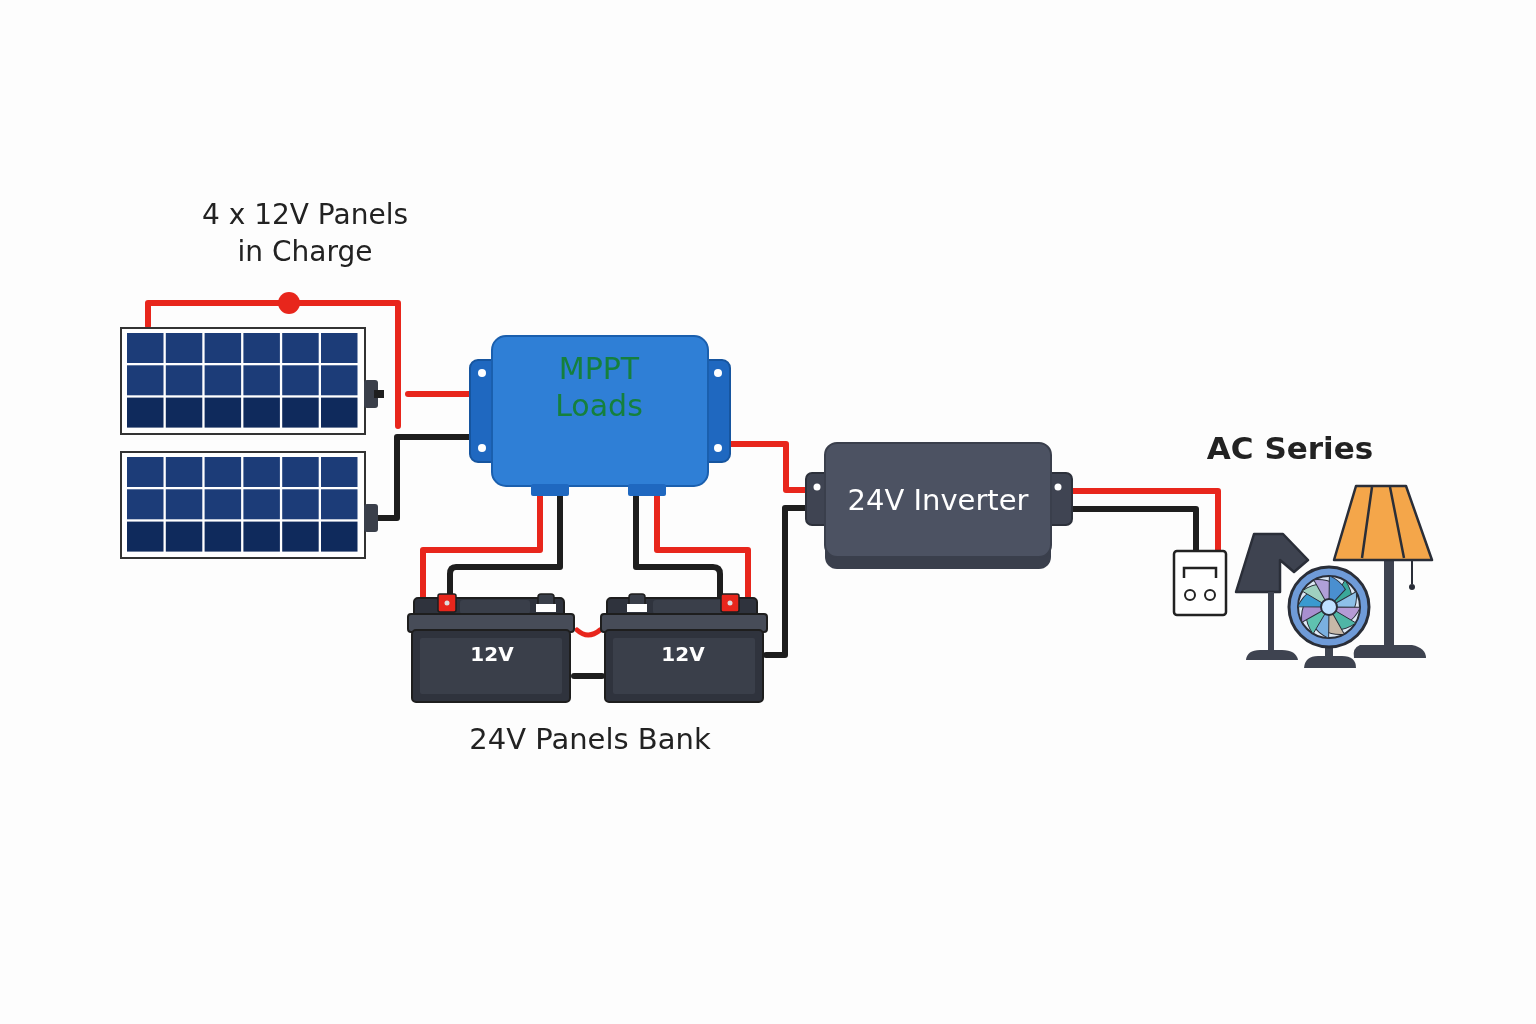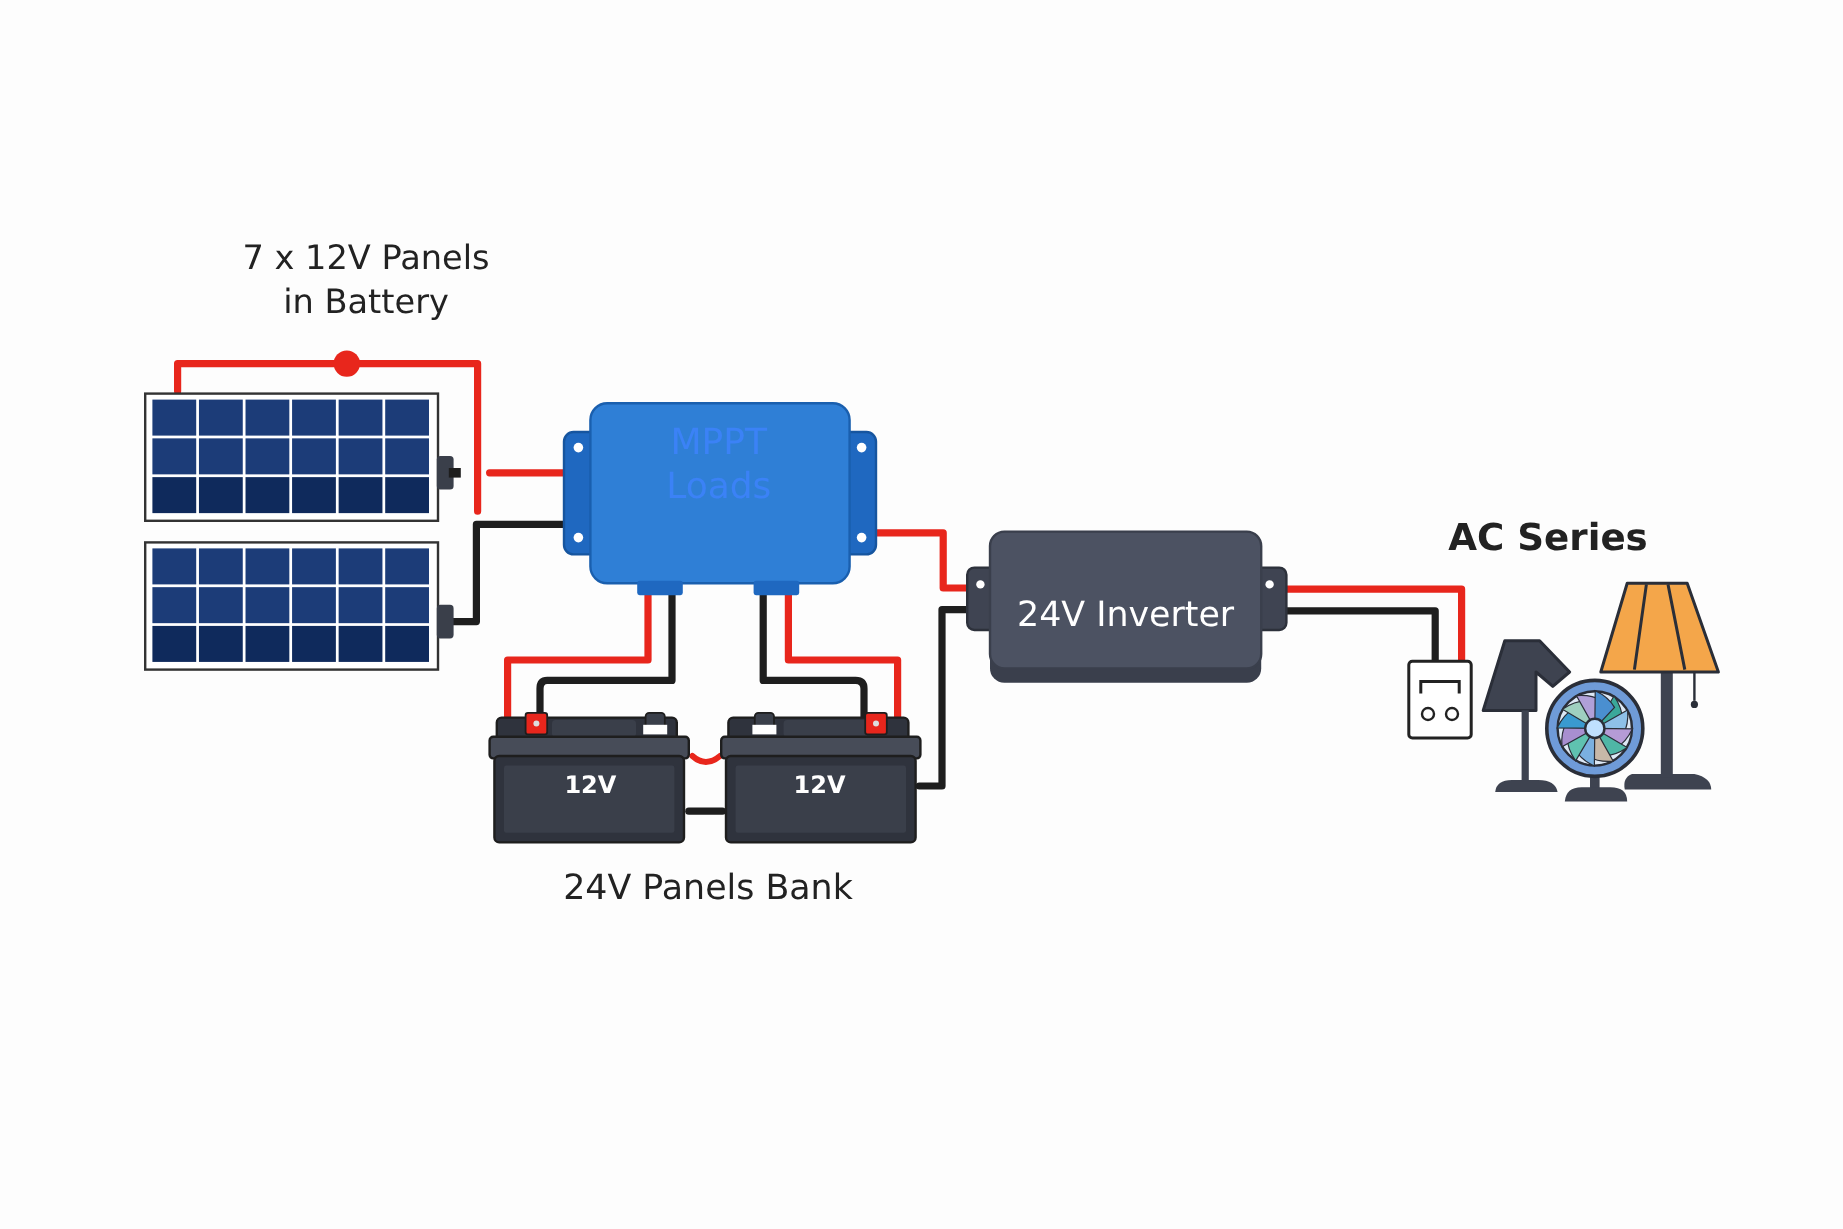--- a/index.html
+++ b/index.html
@@ -1,22 +1,22 @@
 <!DOCTYPE html>
 <html><head>
 <meta charset="utf-8">
 <style>
   html, body { margin: 0; padding: 0; background: #fdfdfd; }
   body { width: 1536px; height: 1024px; position: relative; overflow: hidden;
          font-family: "DejaVu Sans", sans-serif; }
   svg { position: absolute; left: 0; top: 0; }
   .lbl { position: absolute; text-align: center; color: #222; }
   #panels-label { left: 150px; top: 196px; width: 310px; font-size: 28px; line-height: 37px; }
-  #mppt-label { left: 492px; top: 350px; width: 214px; font-size: 30px; line-height: 37px; color: #3b82f6; }
-  #inv-label { left: 826px; top: 495px; width: 224px; font-size: 29px; color: #fff; }
+  #mppt-label { left: 492px; top: 350px; width: 214px; font-size: 30px; line-height: 37px; color: #15803d; }
+  #inv-label { left: 826px; top: 483px; width: 224px; font-size: 29px; color: #fff; }
   #bank-label { left: 420px; top: 722px; width: 340px; font-size: 29px; }
   #ac-label { left: 1190px; top: 430px; width: 200px; font-size: 31px; font-weight: bold; color: #222; }
   .batt-v { position: absolute; width: 160px; text-align: center; font-size: 20px; font-weight: bold; color: #fff; }
   #batt1-v { left: 412px; top: 642px; }
   #batt2-v { left: 603px; top: 642px; }
 </style>
 </head>
 <body>
 
 <svg width="1536" height="1024" viewBox="0 0 1536 1024">
@@ -180,22 +180,22 @@
           <path d="M1329 607 L1345 580 Q1352 590 1352 600 Z" fill="#9fd0c0" stroke="#2a2e38" stroke-width="1" transform="rotate(270 1329 607)"></path>
           <path d="M1329 607 L1345 580 Q1352 590 1352 600 Z" fill="#b0a0d8" stroke="#2a2e38" stroke-width="1" transform="rotate(300 1329 607)"></path>
           <path d="M1329 607 L1345 580 Q1352 590 1352 600 Z" fill="#4a8fd0" stroke="#2a2e38" stroke-width="1" transform="rotate(330 1329 607)"></path>
         </g>
       <circle cx="1329" cy="607" r="8" fill="#bfe0ff" stroke="#2a2e38" stroke-width="2"></circle>
     </g>
   </g>
 </svg>
 
 <div class="lbl" id="panels-label">
-  <div>7 x 12V Panels</div>
-  <div>in Battery</div>
+  <div>4 x 12V Panels</div>
+  <div>in Charge</div>
 </div>
 <div class="lbl" id="mppt-label">
   <div>MPPT</div>
   <div>Loads</div>
 </div>
 <div class="lbl" id="inv-label">24V Inverter</div>
 <div class="batt-v" id="batt1-v">12V</div>
 <div class="batt-v" id="batt2-v">12V</div>
 <div class="lbl" id="bank-label">24V Panels Bank</div>
 <div class="lbl" id="ac-label">AC Series</div>

